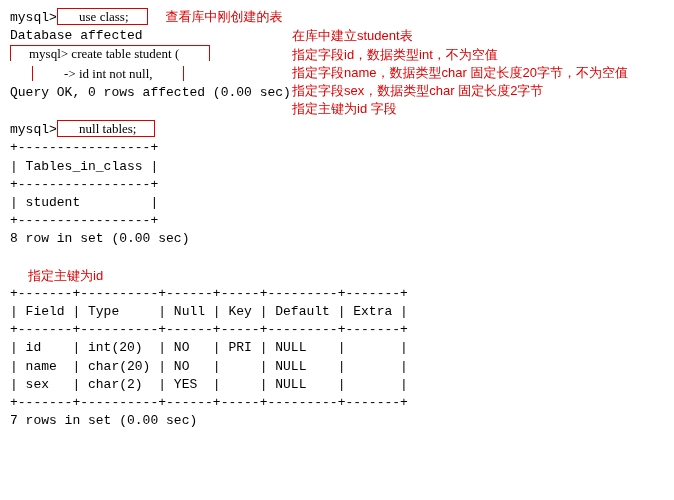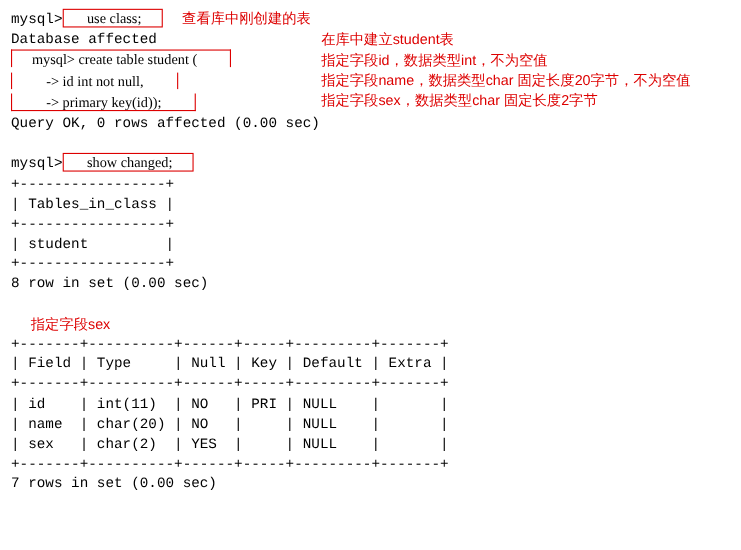--- a/index.html
+++ b/index.html
@@ -35,53 +35,53 @@
 <body>
 
 <div class="row">
   <div class="line code"><span>mysql&gt;</span><span class="redbox"> use class;</span></div>
   <div class="anno note">查看库中刚创建的表</div>
 </div>
 <div class="line">Database affected</div>
 
 <div style="position:relative;">
   <div class="line"><span class="redbox" style="border-bottom:none; padding-right:30px;">mysql&gt; create table student (</span></div>
-  <div class="line"><span class="redbox" style="border-top:none;border-bottom:none; padding-right:30px;">    -&gt; id int not null,</span></div>
-  <div class="line"><span class="redbox" style="border-top:none; padding-right:30px;">    -&gt; primary key(id));</span></div>
+  <div class="line"><span class="redbox" style="border-top:none;border-bottom:none; padding-right:30px;margin-left:22px;">    -&gt; id int not null,</span></div>
 
   <div class="note-block" style="left:265px; top:-18px;margin-left:17px;">
     <div class="anno">在库中建立student表</div>
     <div class="anno">指定字段id，数据类型int，不为空值</div>
     <div class="anno">指定字段name，数据类型char 固定长度20字节，不为空值</div>
     <div class="anno">指定字段sex，数据类型char 固定长度2字节</div>
+    <div class="anno">指定主键为id 字段</div>
   </div>
 </div>
 <div class="line">Query OK, 0 rows affected (0.00 sec)</div>
 
 <div class="line">&nbsp;</div>
 
 <div class="row">
-  <div class="line code"><span>mysql&gt;</span><span class="redbox"> show changed;</span></div>
+  <div class="line code"><span>mysql&gt;</span><span class="redbox"> null tables;</span></div>
 </div>
 <div class="line">+-----------------+</div>
 <div class="line">| Tables_in_class |</div>
 <div class="line">+-----------------+</div>
 <div class="line">| student         |</div>
 <div class="line">+-----------------+</div>
 <div class="line">8 row in set (0.00 sec)</div>
 
 <div class="line">&nbsp;</div>
 
 <div class="row">
-  <div class="anno note">指定字段sex</div>
+  <div class="anno note">指定主键为id</div>
 </div>
 <div class="line">+-------+----------+------+-----+---------+-------+</div>
 <div class="line">| Field | Type     | Null | Key | Default | Extra |</div>
 <div class="line">+-------+----------+------+-----+---------+-------+</div>
-<div class="line">| id    | int(11)  | NO   | PRI | NULL    |       |</div>
+<div class="line">| id    | int(20)  | NO   | PRI | NULL    |       |</div>
 <div class="line">| name  | char(20) | NO   |     | NULL    |       |</div>
 <div class="line">| sex   | char(2)  | YES  |     | NULL    |       |</div>
 <div class="line">+-------+----------+------+-----+---------+-------+</div>
 <div class="line">7 rows in set (0.00 sec)</div>
 
 <div class="line">&nbsp;</div>
 
 <div class="line"></div>
 
 </body></html>

